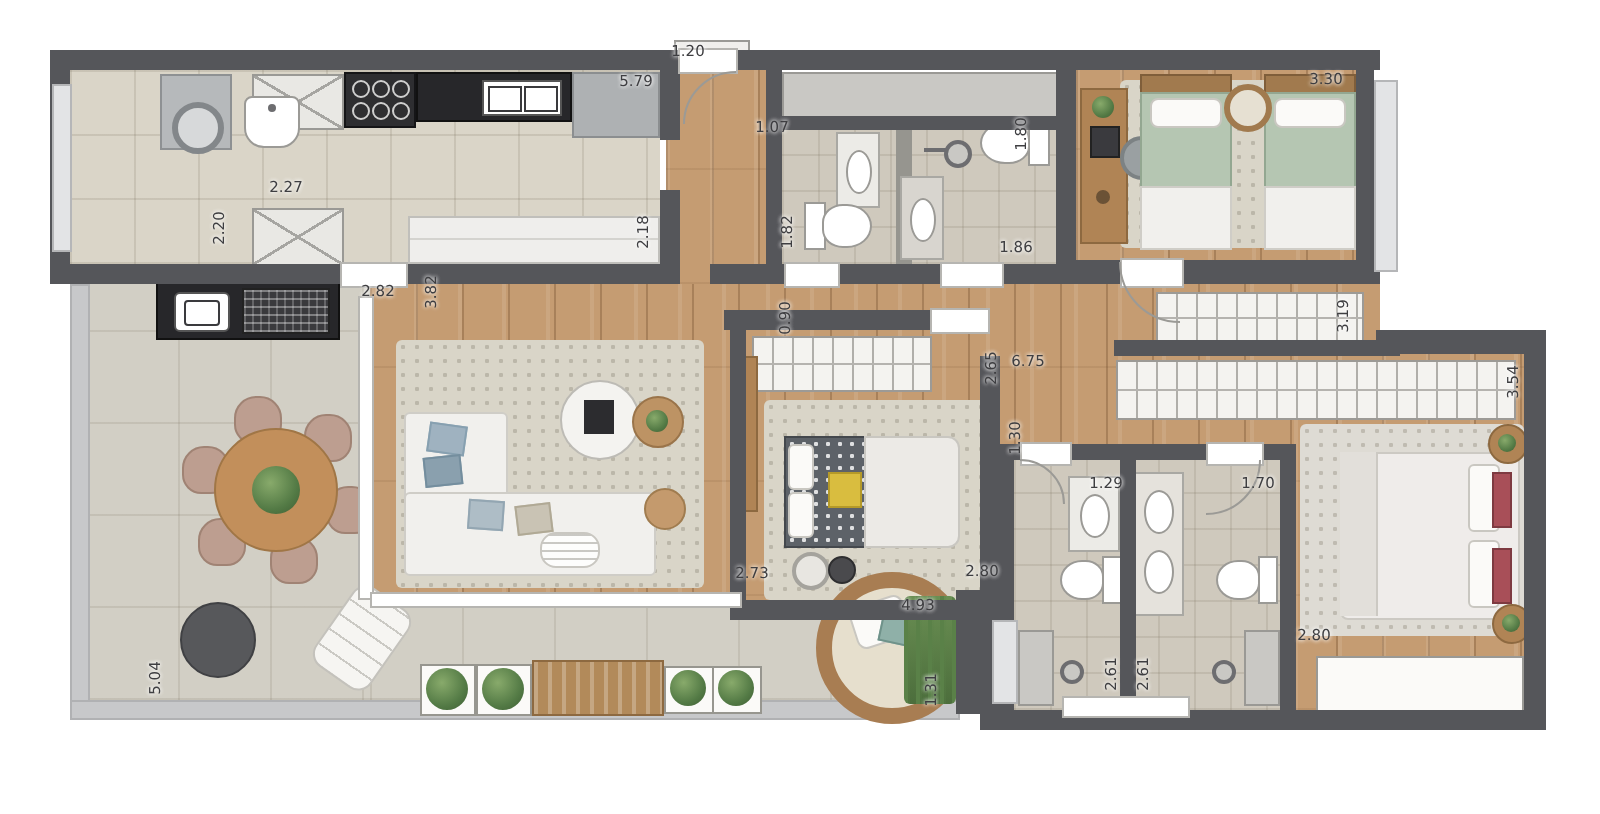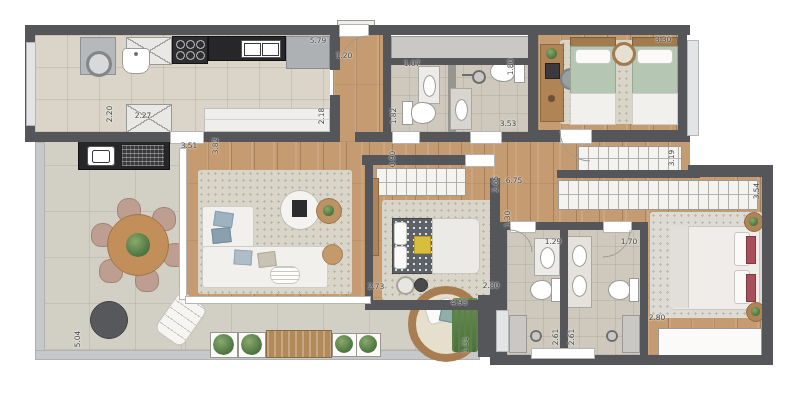--- a/index.html
+++ b/index.html
@@ -298,30 +298,30 @@
 
   <svg class="ovl" width="800" height="407" viewBox="0 0 800 407">
     <path d="M342,62 A26,26 0 0 1 368,36" fill="none" stroke="#9b9a96" stroke-width="1"></path>
     <path d="M560,131 A30,30 0 0 0 590,161" fill="none" stroke="#9b9a96" stroke-width="1"></path>
     <path d="M510,230 A22,22 0 0 1 532,252" fill="none" stroke="#9b9a96" stroke-width="1"></path>
     <path d="M630,230 A27,27 0 0 1 603,257" fill="none" stroke="#9b9a96" stroke-width="1"></path>
   </svg>
 
   <div class="abs" id="dim-layer" style="left:0;top:0;width:800px;height:407px;">
       <span class="dim h" style="left: 318px; top: 41px;">5.79</span>
-      <span class="dim h" style="left: 344px; top: 56px;">1.20</span>
-      <span class="dim h" style="left: 143px; top: 116px; text-align: center;">2.27</span>
+      <span class="dim h" style="left: 344px; top: 26px;">1.20</span>
+      <span class="dim h" style="left: 143px; top: 94px; text-align: center;">2.27</span>
       <span class="dim v" style="left: 110px; top: 114px;">2.20</span>
       <span class="dim v" style="left: 322px; top: 116px;">2.18</span>
-      <span class="dim h" style="left: 412px; top: 64px;">1.07</span>
+      <span class="dim h" style="left: 386px; top: 64px;">1.07</span>
       <span class="dim v" style="left: 394px; top: 116px;">1.82</span>
       <span class="dim v" style="left: 511px; top: 67px;">1.80</span>
-      <span class="dim h" style="left: 508px; top: 124px;">3.53</span>
+      <span class="dim h" style="left: 508px; top: 124px;">1.86</span>
       <span class="dim h" style="left: 663px; top: 40px;">3.30</span>
-      <span class="dim h" style="left: 189px; top: 146px;">3.51</span>
+      <span class="dim h" style="left: 189px; top: 146px;">2.82</span>
       <span class="dim v" style="left: 216px; top: 146px;">3.82</span>
       <span class="dim v" style="left: 393px; top: 159px;">0.90</span>
       <span class="dim v" style="left: 496px; top: 184px;">2.65</span>
       <span class="dim h" style="left: 514px; top: 181px;">6.75</span>
       <span class="dim v" style="left: 672px; top: 158px;">3.19</span>
       <span class="dim v" style="left: 757px; top: 191px;">3.54</span>
       <span class="dim v" style="left: 508px; top: 219px;">1.30</span>
       <span class="dim h" style="left: 553px; top: 242px;">1.29</span>
       <span class="dim h" style="left: 629px; top: 242px;">1.70</span>
       <span class="dim h" style="left: 376px; top: 287px;">2.73</span>

